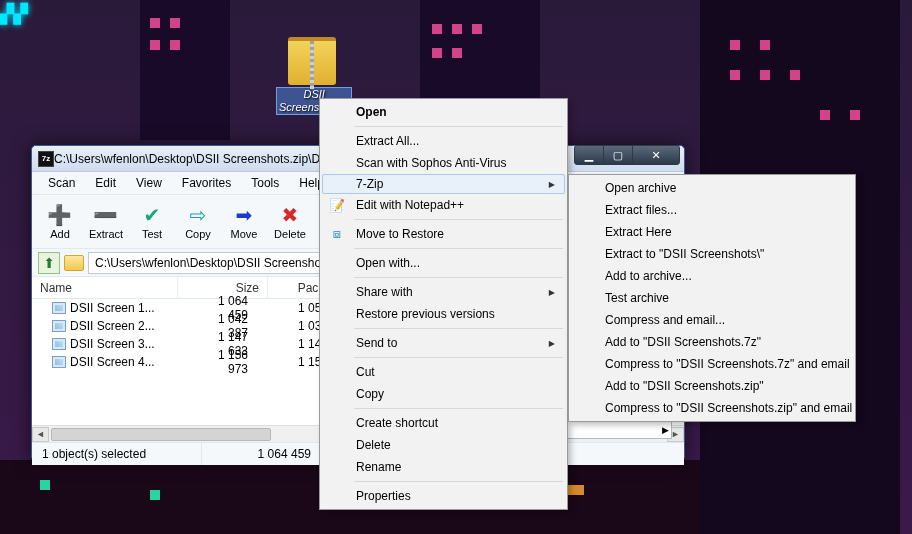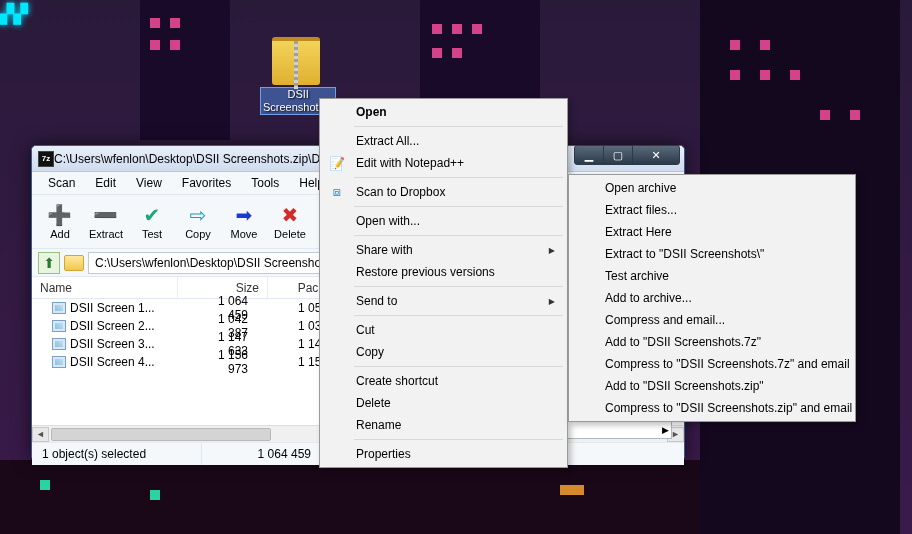--- a/index.html
+++ b/index.html
@@ -19,21 +19,21 @@
     position: absolute; width: 10px; height: 10px; background: #d4428a;
   }
   .bg-neon {
     position: absolute; top: 3px; left: 0; width: 80px; height: 14px;
     color: #00e8ff; font-size: 18px; font-weight: bold;
     text-shadow: 0 0 6px #00e8ff;
   }
 
   
   .desktop-icon {
-    position: absolute; top: 37px; left: 260px; width: 72px; text-align: center;
+    position: absolute; top: 37px; left: 276px; width: 72px; text-align: center; font-style: italic;
   }
   .desktop-icon .zip-glyph {
     width: 48px; height: 48px; margin: 0 auto;
     background: linear-gradient(180deg, #f2d35a 0%, #e0b030 100%);
     border-radius: 3px; position: relative;
     border-top: 4px solid #c08820;
   }
   .desktop-icon .zip-glyph::after {
     content: ""; position: absolute; left: 22px; top: 0; width: 4px; height: 48px;
     background: repeating-linear-gradient(180deg, #a0a0a0 0 3px, #d0d0d0 3px 6px);
@@ -350,27 +350,33 @@
 <div class="ctx ctx1" id="ctx1">
   <div class="gutter"></div>
 <div class="item">
       <span class="bold">Open</span>
     </div>
     <div class="sep"></div>
     <div class="item">
       <span>Extract All...</span>
     </div>
     <div class="item">
+      <span>Scan with Sophos Anti-Virus</span>
+    </div>
+    <div class="item arrow hover">
+      <span>7-Zip</span>
+    </div>
+    <div class="item">
       <span class="mi-icon notepad-ico">📝</span>
       <span>Edit with Notepad++</span>
     </div>
     <div class="sep"></div>
     <div class="item">
       <span class="mi-icon dropbox-ico">⧈</span>
-      <span>Scan to Dropbox</span>
+      <span>Move to Restore</span>
     </div>
     <div class="sep"></div>
     <div class="item">
       <span>Open with...</span>
     </div>
     <div class="sep"></div>
     <div class="item arrow">
       <span>Share with</span>
     </div>
     <div class="item">
@@ -411,26 +417,26 @@
     <div class="item">
       <span>Extract files...</span>
     </div>
     <div class="item">
       <span>Extract Here</span>
     </div>
     <div class="item">
       <span>Extract to "DSII Screenshots\"</span>
     </div>
     <div class="item">
+      <span>Add to archive...</span>
+    </div>
+    <div class="item">
       <span>Test archive</span>
     </div>
     <div class="item">
-      <span>Add to archive...</span>
-    </div>
-    <div class="item">
       <span>Compress and email...</span>
     </div>
     <div class="item">
       <span>Add to "DSII Screenshots.7z"</span>
     </div>
     <div class="item">
       <span>Compress to "DSII Screenshots.7z" and email</span>
     </div>
     <div class="item">
       <span>Add to "DSII Screenshots.zip"</span>

